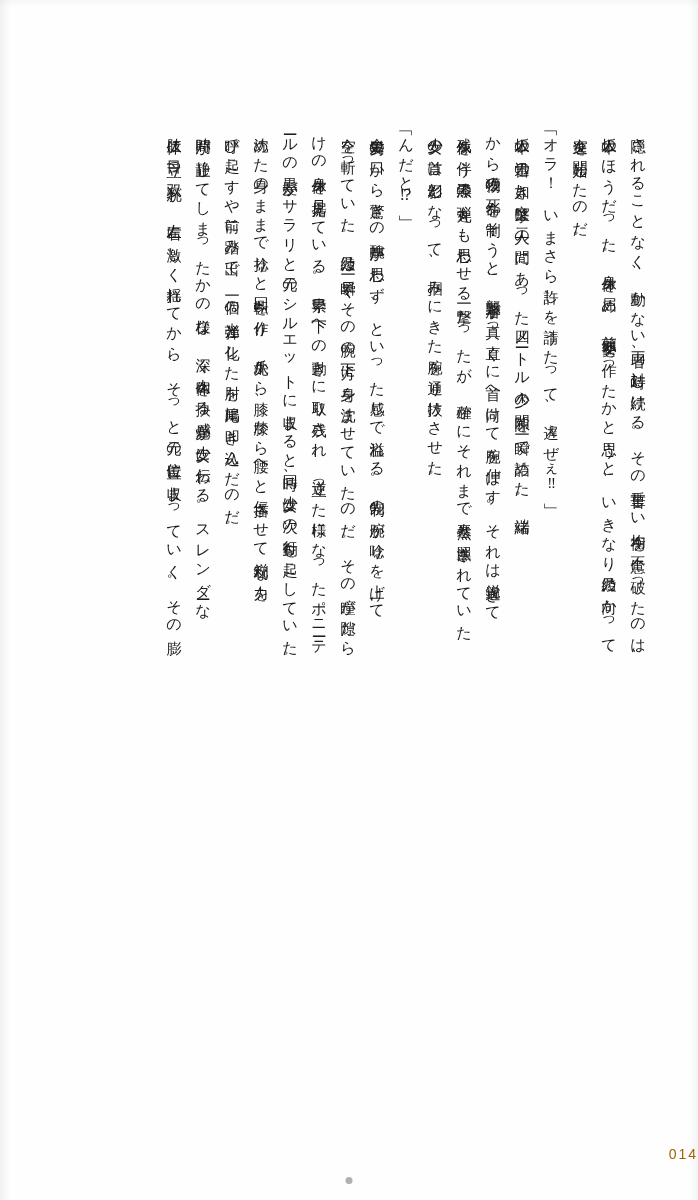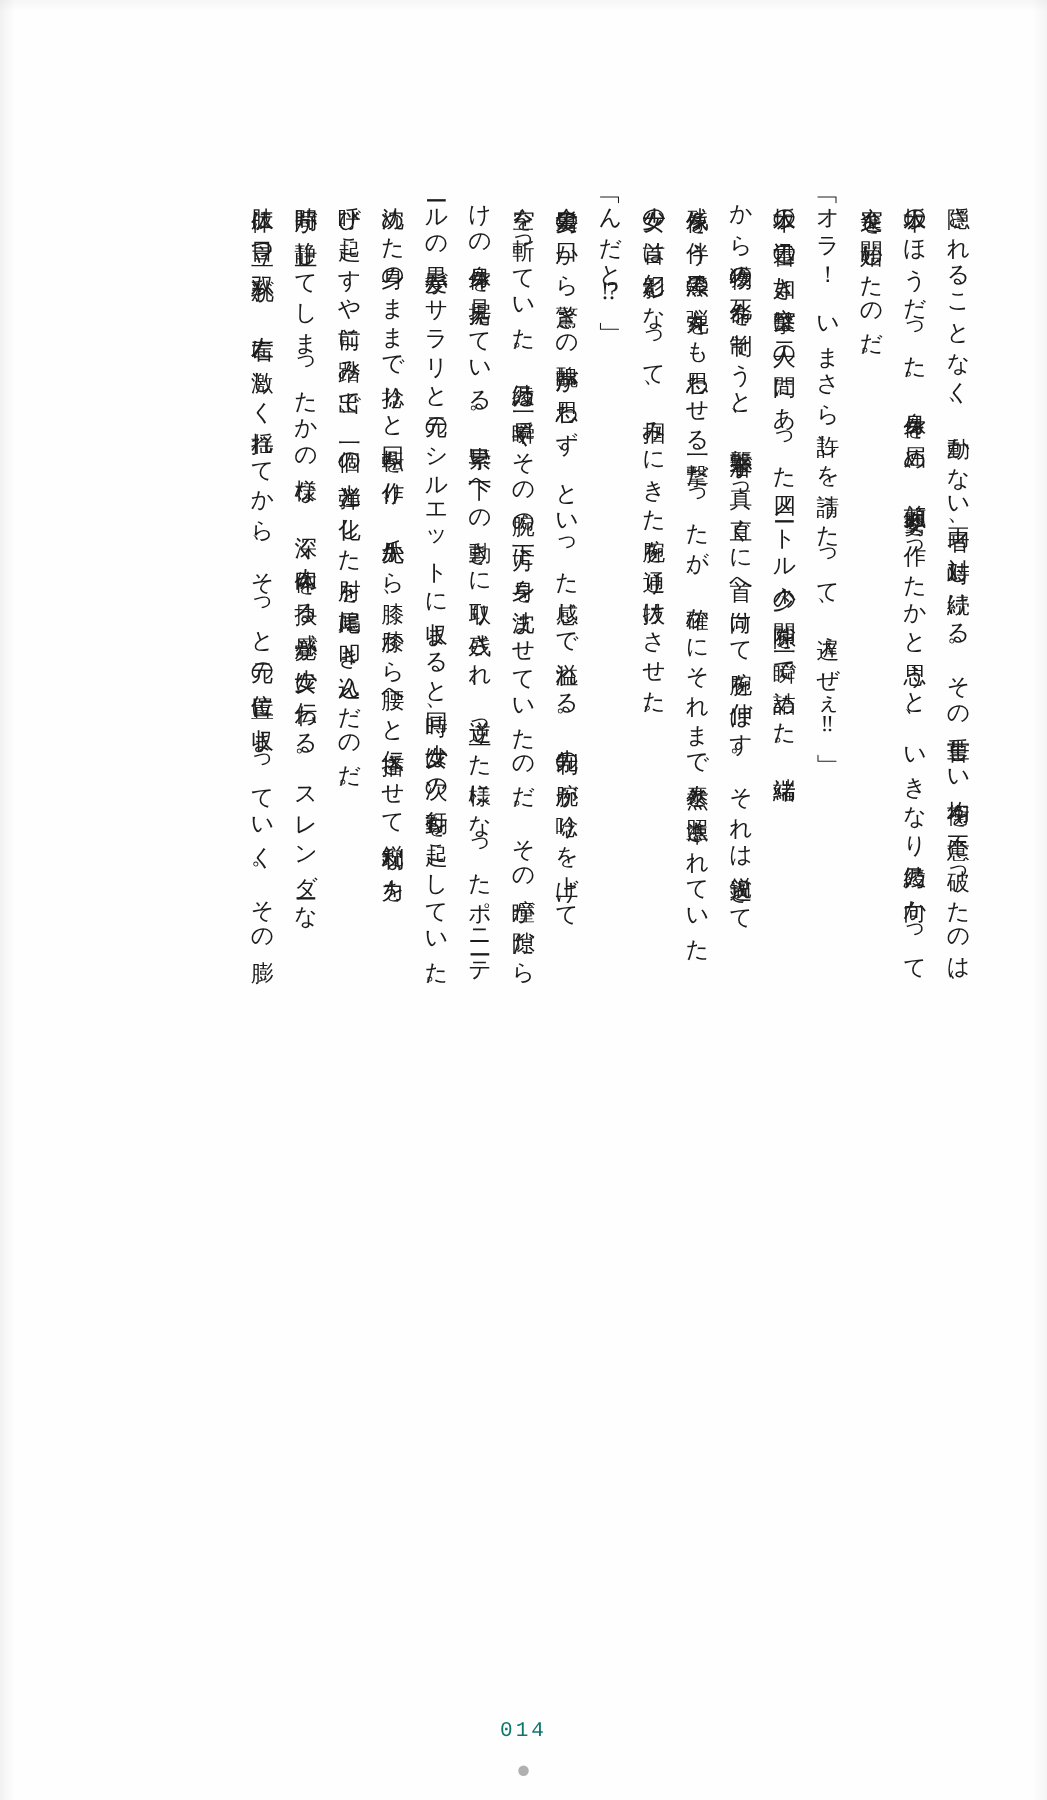--- a/index.html
+++ b/index.html
@@ -50,25 +50,25 @@
     font-family: "Liberation Serif", "DejaVu Serif", serif;
   }
 
   
 
   .page-number {
     position: absolute;
     left: 0;
     right: 0;
     bottom: 38px;
-    text-align: center;
+    text-align: right;
     font-size: 14px;
     letter-spacing: 2px;
-    color: #0f766e;
-    font-family: Liberation Mono, monospace;
+    color: #a16207;
+    font-family: Liberation Sans, sans-serif;
   }
 
   .bottom-dot {
     position: absolute;
     left: 50%;
     transform: translateX(-50%);
     bottom: 16px;
     width: 7px;
     height: 7px;
     border-radius: 50%;

